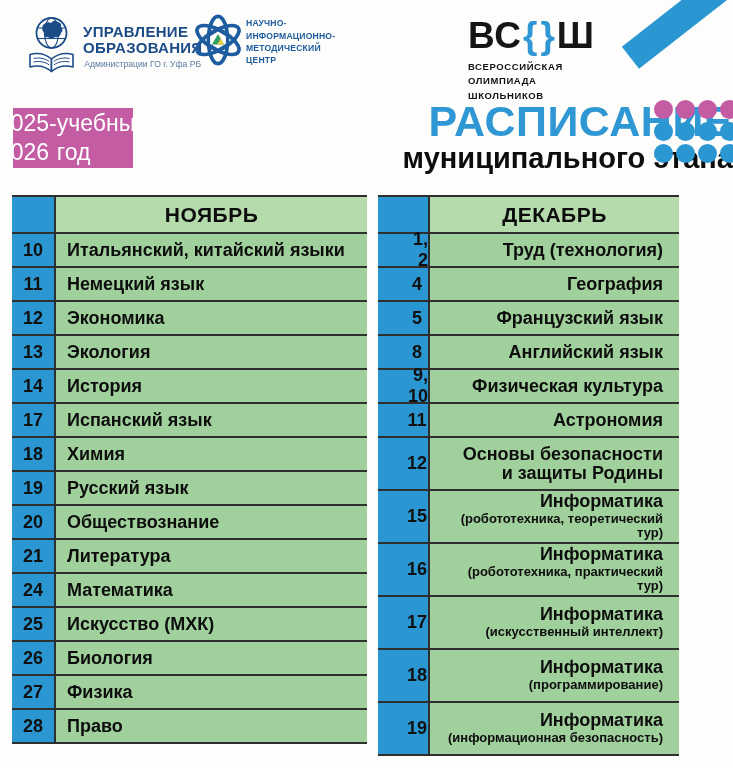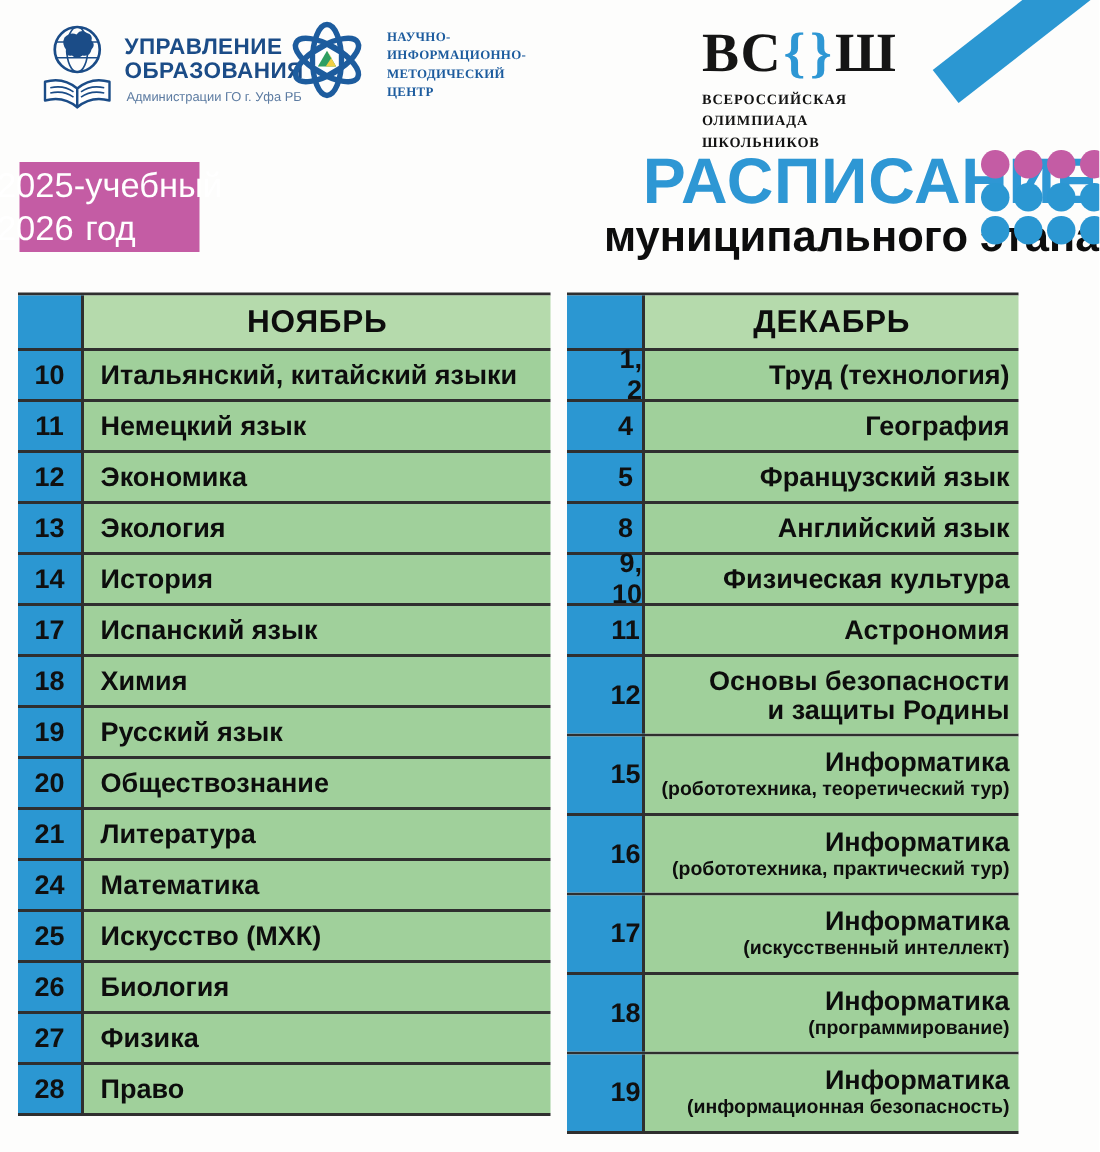--- a/index.html
+++ b/index.html
@@ -9,24 +9,24 @@
     position: relative; width: 733px; height: 768px;
     background: #fdfdfc; overflow: hidden;
   }
 
   
   .org1 { position:absolute; left:28px; top:15px; display:flex; gap:8px; align-items:flex-start; }
   .org1-text { padding-top:9px; }
   .org1-l { font-size:15px; font-weight:700; color:var(--navy); line-height:1.08; letter-spacing:0.3px; }
   .org1-sub { margin-top:3px; font-size:8.6px; color:#5c7ba1;text-align:center; }
 
-  .org2 { position:absolute; left:190px; top:12px; display:flex; gap:12px; align-items:center;font-family:Liberation Serif, serif; }
+  .org2 { position:absolute; left:190px; top:12px; display:flex; gap:0; align-items:center; }
   .org2-text { font-size:8.6px; font-weight:700; color:var(--org2blue); line-height:1.45; letter-spacing:0.2px; }
 
-  .vsosh { position:absolute; left:468px; top:17px;font-family:Liberation Serif, serif; }
+  .vsosh { position:absolute; left:468px; top:17px; }
   .vsosh-word { font-size:37px; font-weight:800; color:#151515; line-height:1; letter-spacing:1px; }
   .vsosh-word .brace { color:var(--title_blue); font-weight:700; margin:0 1px; }
   .vsosh-sub { margin-top:6px; font-size:9.5px; font-weight:700; letter-spacing:0.6px; line-height:1.5; color:#131313; }
 
   .stripe { position:absolute; top:-4px; right:-36px; width:155px; height:28px;
     background:var(--blue); transform:rotate(-38deg); }
 
   
   .year-badge { position:absolute; left:13px; top:108px; width:120px; height:60px;
     background:var(--pink); color:#fff; display:flex; 
@@ -45,21 +45,21 @@
   .table.m0 { left:12px;  width:355px; }
   .table.m1 { left:378px; width:301px;text-align:right; }
   .row { display:flex; height:34px; border-bottom:2px solid var(--separator); }
   .row.tall { height:53px; }
   .row.header-row { height:37px; }
   .date { flex:0 0 44px; background:var(--blue); border-right:2px solid var(--separator);
     display:flex; align-items:center; justify-content:center;
     font-size:18px; font-weight:700; color:#101010; }
   .m1 .date { flex:0 0 52px;padding-left:28px; }
   .subj { flex:1; background:var(--green_row); display:flex; flex-direction:column;
-    justify-content:center; padding:0 6px 0 11px; }
+    justify-content:center; padding:0 16px 0 11px; }
   .header-row .subj { background:var(--green_header); align-items:center; padding:0; }
   .month-title { font-size:21px; font-weight:700; color:#0d0d0d; letter-spacing:0.5px; }
   .main  { font-size:18px; font-weight:700; color:#0d0d0d; line-height:1.05; }
   .detail{ font-size:13px; font-weight:700; color:#0d0d0d; line-height:1.1; margin-top:1px; }
 </style>
 </head>
 <body>
 
 <div class="canvas">
 

